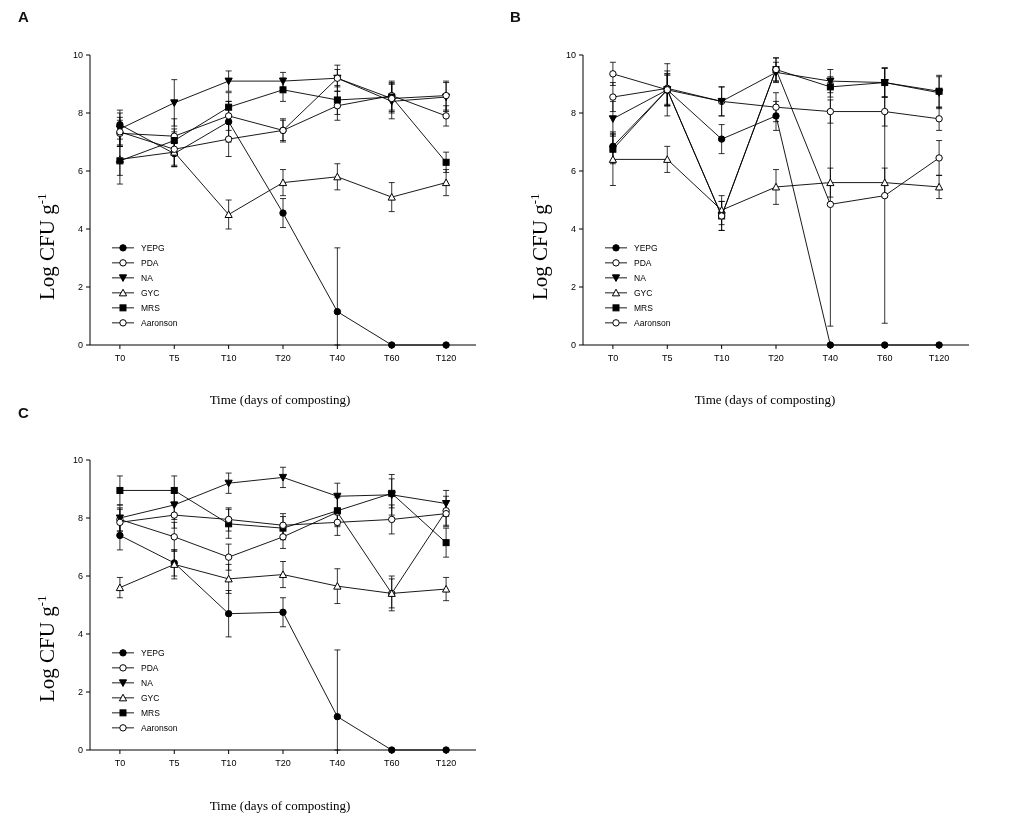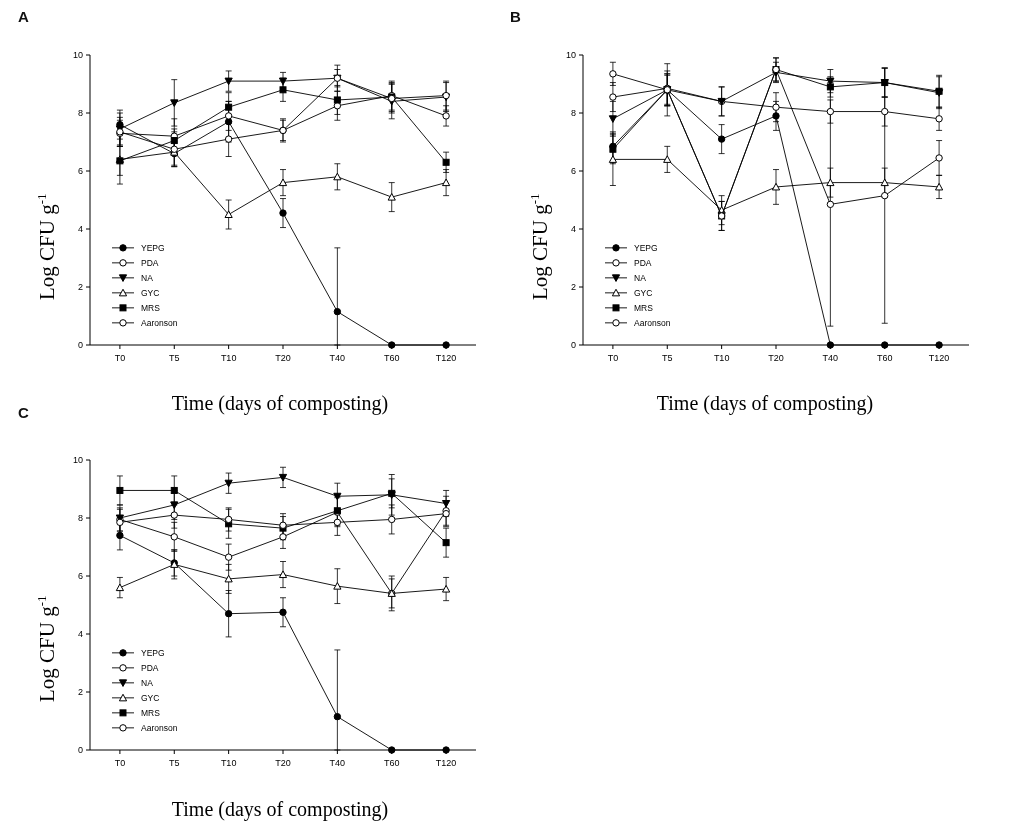--- a/index.html
+++ b/index.html
@@ -33,21 +33,21 @@
     font-family: "Liberation Serif", serif;
     font-size: 21px;
     transform: rotate(-90deg);
     transform-origin: left top;
     white-space: nowrap;
     letter-spacing: 0px;
   }
   .xlabel {
     position: absolute;
     font-family: "Liberation Serif", serif;
-    font-size: 20px;
+    font-size: 13px;
     text-align: center;
     white-space: nowrap;
   }
   svg { display: block; }
   .legend-text {
     font-family: "Liberation Sans", sans-serif;
     font-size: 8.5px;
   }
   .tick-text {
     font-family: "Liberation Sans", sans-serif;

